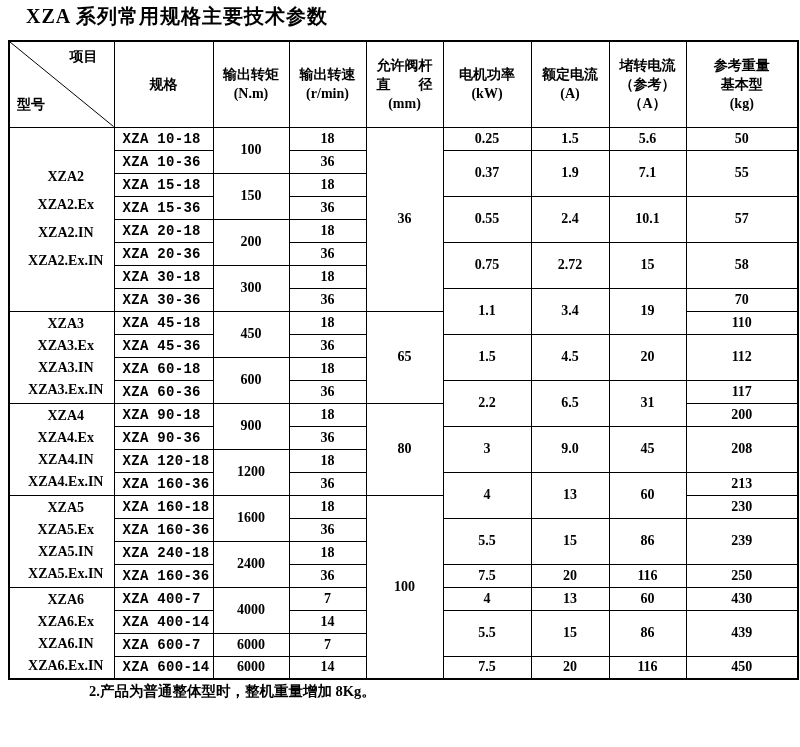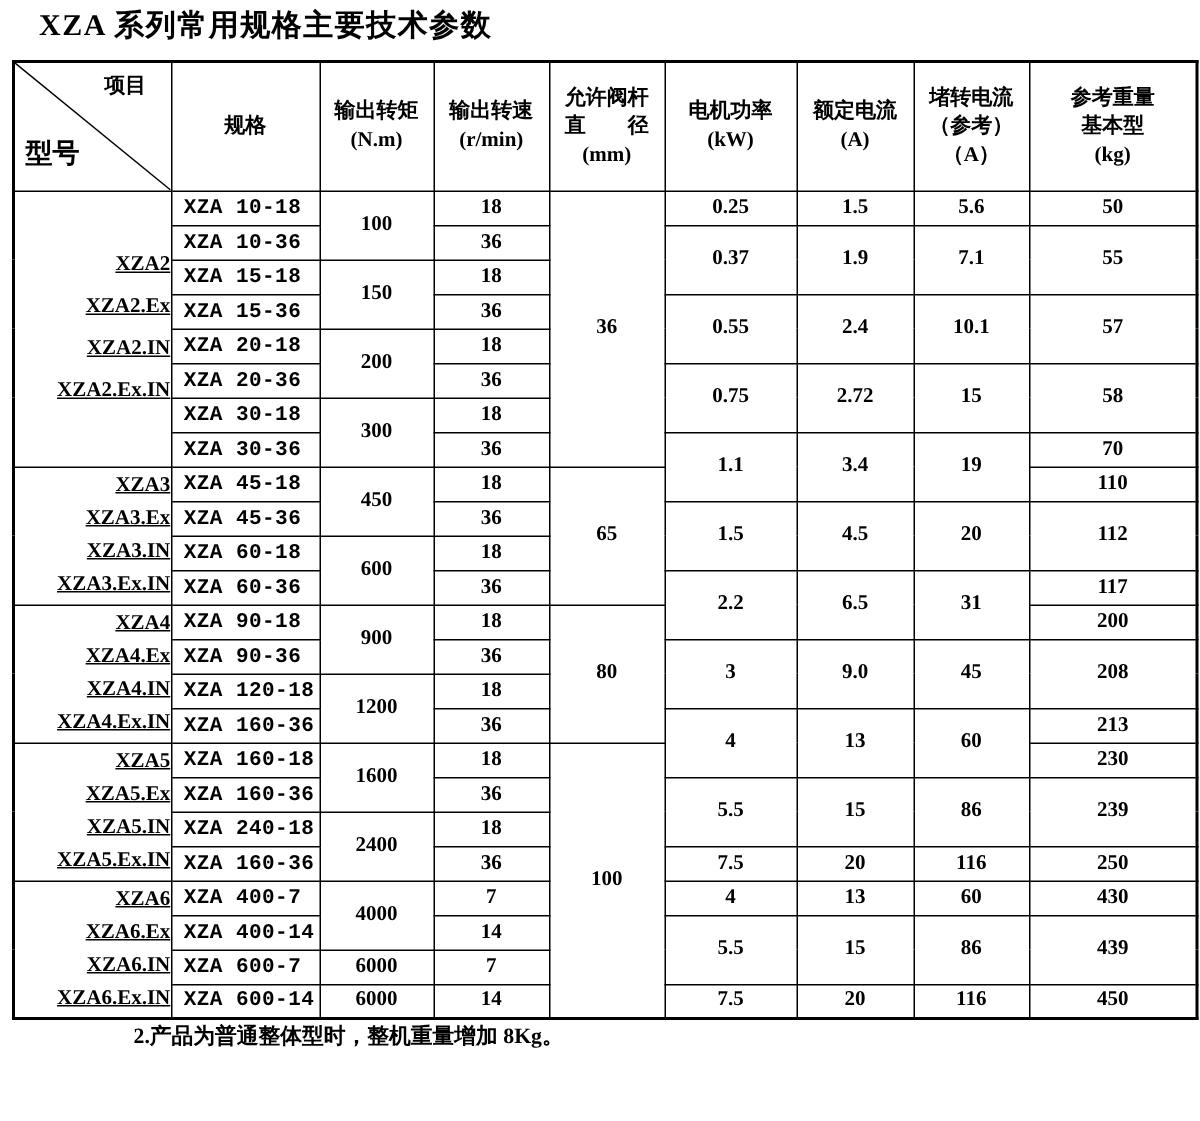--- a/index.html
+++ b/index.html
@@ -22,23 +22,23 @@
     text-align:center; vertical-align:middle; overflow:hidden;
   }
   .spec thead tr { height:86px; }
   .spec tbody tr { height:23px; }
   .spec th { font-weight:bold; }
   .hline { line-height:19px; }
   
   th.corner { position:relative;margin-left:22px; }
   th.corner svg { position:absolute; left:0; top:0; width:100%; height:100%; display:block; }
   .corner-top { position:absolute; top:6px; right:16px; font-size:14px; }
-  .corner-bottom { position:absolute; bottom:13px; left:7px; font-size:18px;text-align:right; }
+  .corner-bottom { position:absolute; bottom:13px; left:7px; font-size:14px;text-align:right; }
   
-  td.col-model { text-align:right; padding-left:8px;text-decoration:underline; }
+  td.col-model { text-align:center; padding-left:8px; }
   td.col-model div { line-height:22px; }
   td.col-model.model-tall div { line-height:28px; }
   td.col-spec { text-align:left; padding-left:8px; letter-spacing:0.3px;font-family:Liberation Mono, monospace; }
   .notes {
     position:absolute; left:35px; top:681px;
     font-size:14.5px; line-height:20.5px;
   }
   .notes .note-line2 { margin-left:54px; }
 </style>
 </head>

